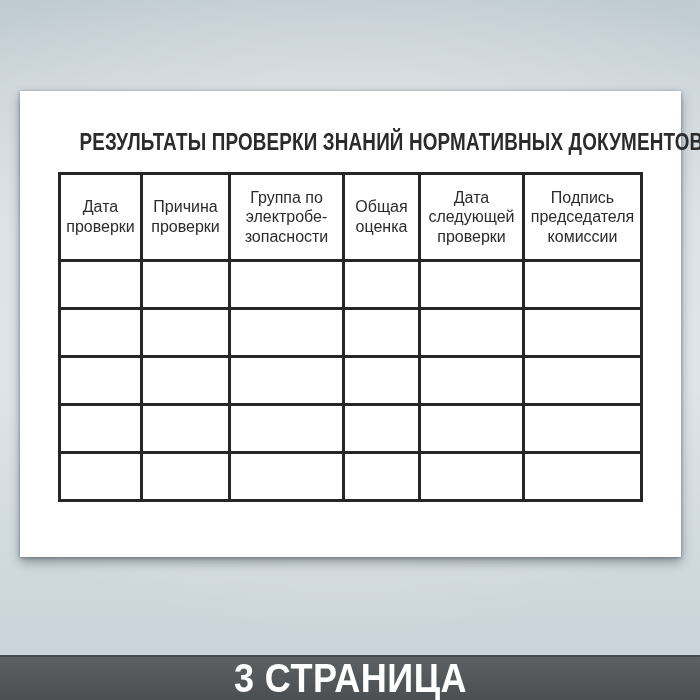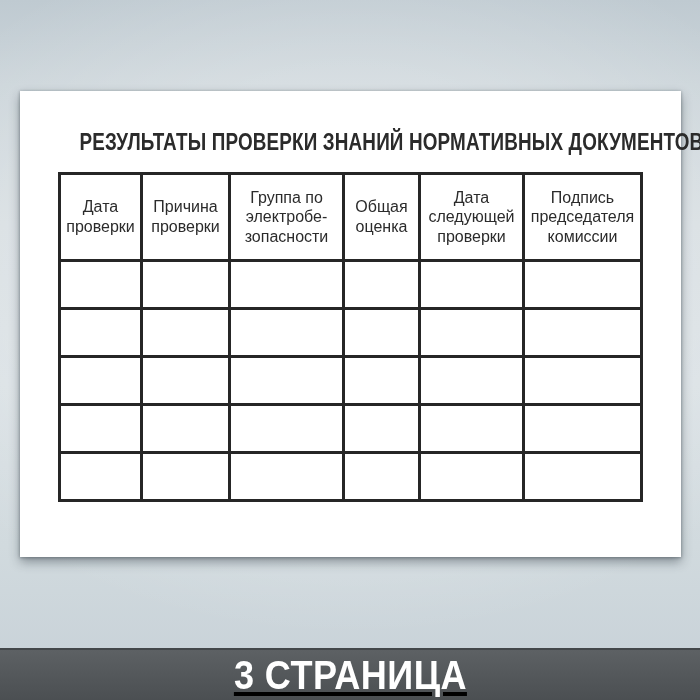--- a/index.html
+++ b/index.html
@@ -43,26 +43,25 @@
   table.results th {
     height: 84px;
     font-weight: normal;
     font-size: 16px; line-height: 1.22;
     color: #2b2b2b;
     text-align: center; vertical-align: middle;
     white-space: pre-line;
   }
   table.results td { height: 45px; background: #ffffff; }
   .footer-bar {
-    position: absolute; left: 0; right: 0; bottom: 0; height: 52px;
+    position: absolute; left: 0; right: 0; bottom: 0; height: 45px;
     background: linear-gradient(180deg, #5d6164 0%, #53575a 55%, #4b4f52 100%);
     border-top: 2px solid #43474a;
     display: flex; align-items: center; justify-content: center;
     box-sizing: border-box;
-    text-decoration: underline;
   }
   .footer-text {
     color: #ffffff;
     font-size: 41px; font-weight: bold;
     transform: scaleX(0.88);
     white-space: nowrap;
     letter-spacing: 0.5px;
   }
 </style>
 </head>

